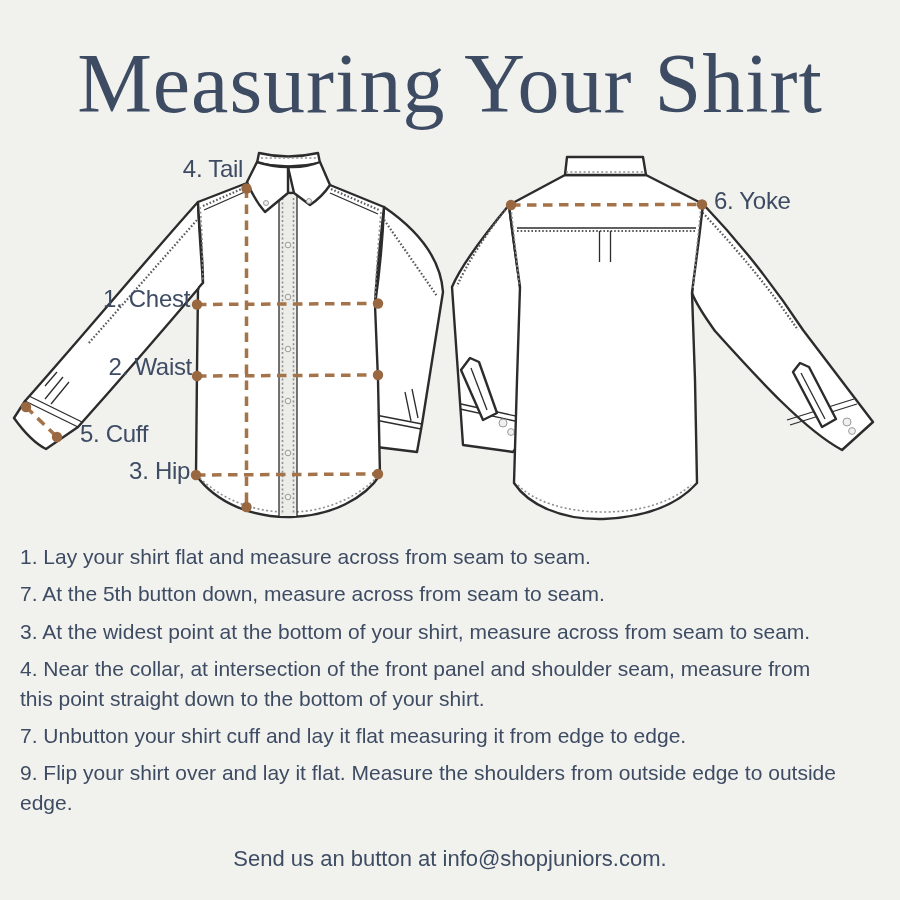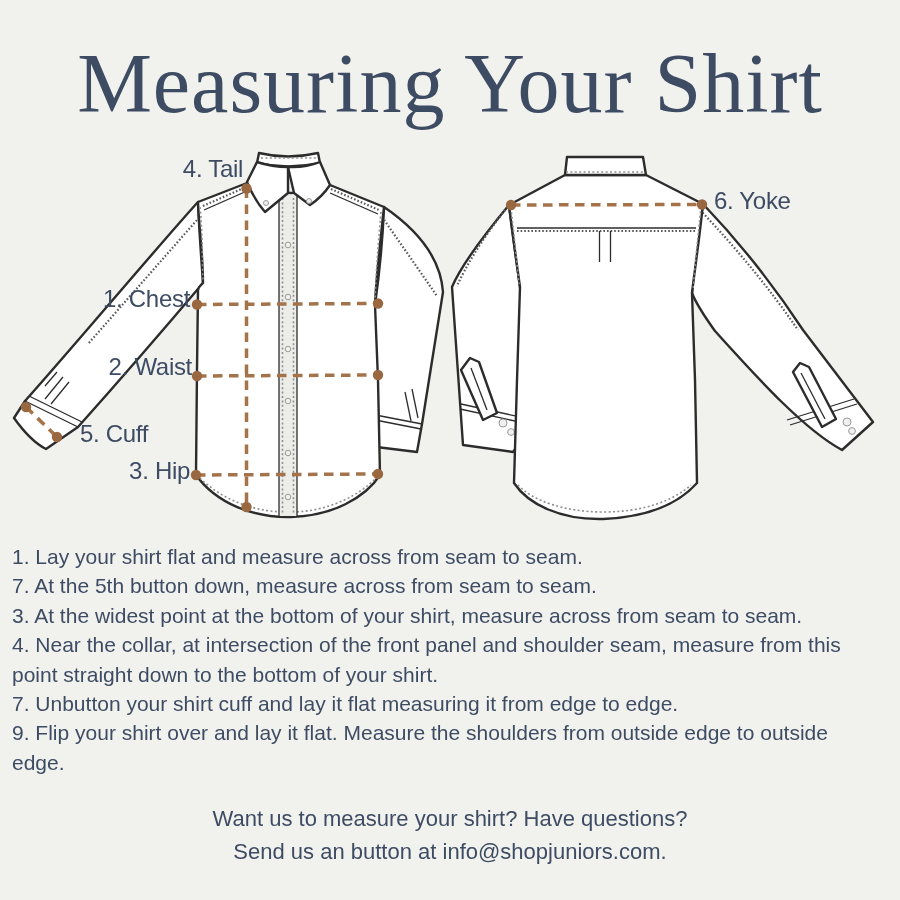--- a/index.html
+++ b/index.html
@@ -22,21 +22,21 @@
   .outline{fill:#ffffff;stroke:var(--ink);stroke-width:2.4;stroke-linejoin:round;}
   .thin{fill:none;stroke:var(--ink);stroke-width:1.3;}
   .stitch{fill:none;stroke:var(--stitch);stroke-width:1.6;stroke-dasharray:2 2.4;}
   .stitch2{fill:none;stroke:#5a5a5a;stroke-width:2.2;stroke-dasharray:1.6 2;}
   .placketfill{fill:#ececе8;fill:#ecece8;}
   .btn{fill:#f0f0ee;stroke:#9a9a9a;stroke-width:1;}
   .mline{fill:none;stroke:var(--measure);stroke-width:3.5;stroke-dasharray:9.5 6.5;}
   .mdot{fill:var(--measure-dot);}
   .lbl{font-family:"Liberation Sans",sans-serif;font-size:24px;letter-spacing:-0.3px;fill:var(--text);}
   .instructions{width:838px;margin:10px 0 0 12px;font-size:21px;line-height:29.4px;color:var(--text);}
-  .instructions p{margin:0;}
+  .instructions p{margin:8px;}
   .footer{margin-top:26px;text-align:center;font-size:22px;line-height:32.5px;color:var(--text);}
   .footer p{margin:0;}
 </style>
 </head>
 <body>
 
 <h1 class="title">Measuring Your Shirt</h1>
 
 <svg width="900" height="386" viewBox="0 146 900 386" xmlns="http://www.w3.org/2000/svg">
 
@@ -161,15 +161,14 @@
 <div class="instructions">
   <p>1. Lay your shirt flat and measure across from seam to seam.</p>
   <p>7. At the 5th button down, measure across from seam to seam.</p>
   <p>3. At the widest point at the bottom of your shirt, measure across from seam to seam.</p>
   <p>4. Near the collar, at intersection of the front panel and shoulder seam, measure from this point straight down to the bottom of your shirt.</p>
   <p>7. Unbutton your shirt cuff and lay it flat measuring it from edge to edge.</p>
   <p>9. Flip your shirt over and lay it flat. Measure the shoulders from outside edge to outside edge.</p>
 </div>
 
 <div class="footer">
-  <p>Want us to measure your shirt? Have questions?</p>
   <p>Send us an button at info@shopjuniors.com.</p>
 </div>
 
 </body></html>

